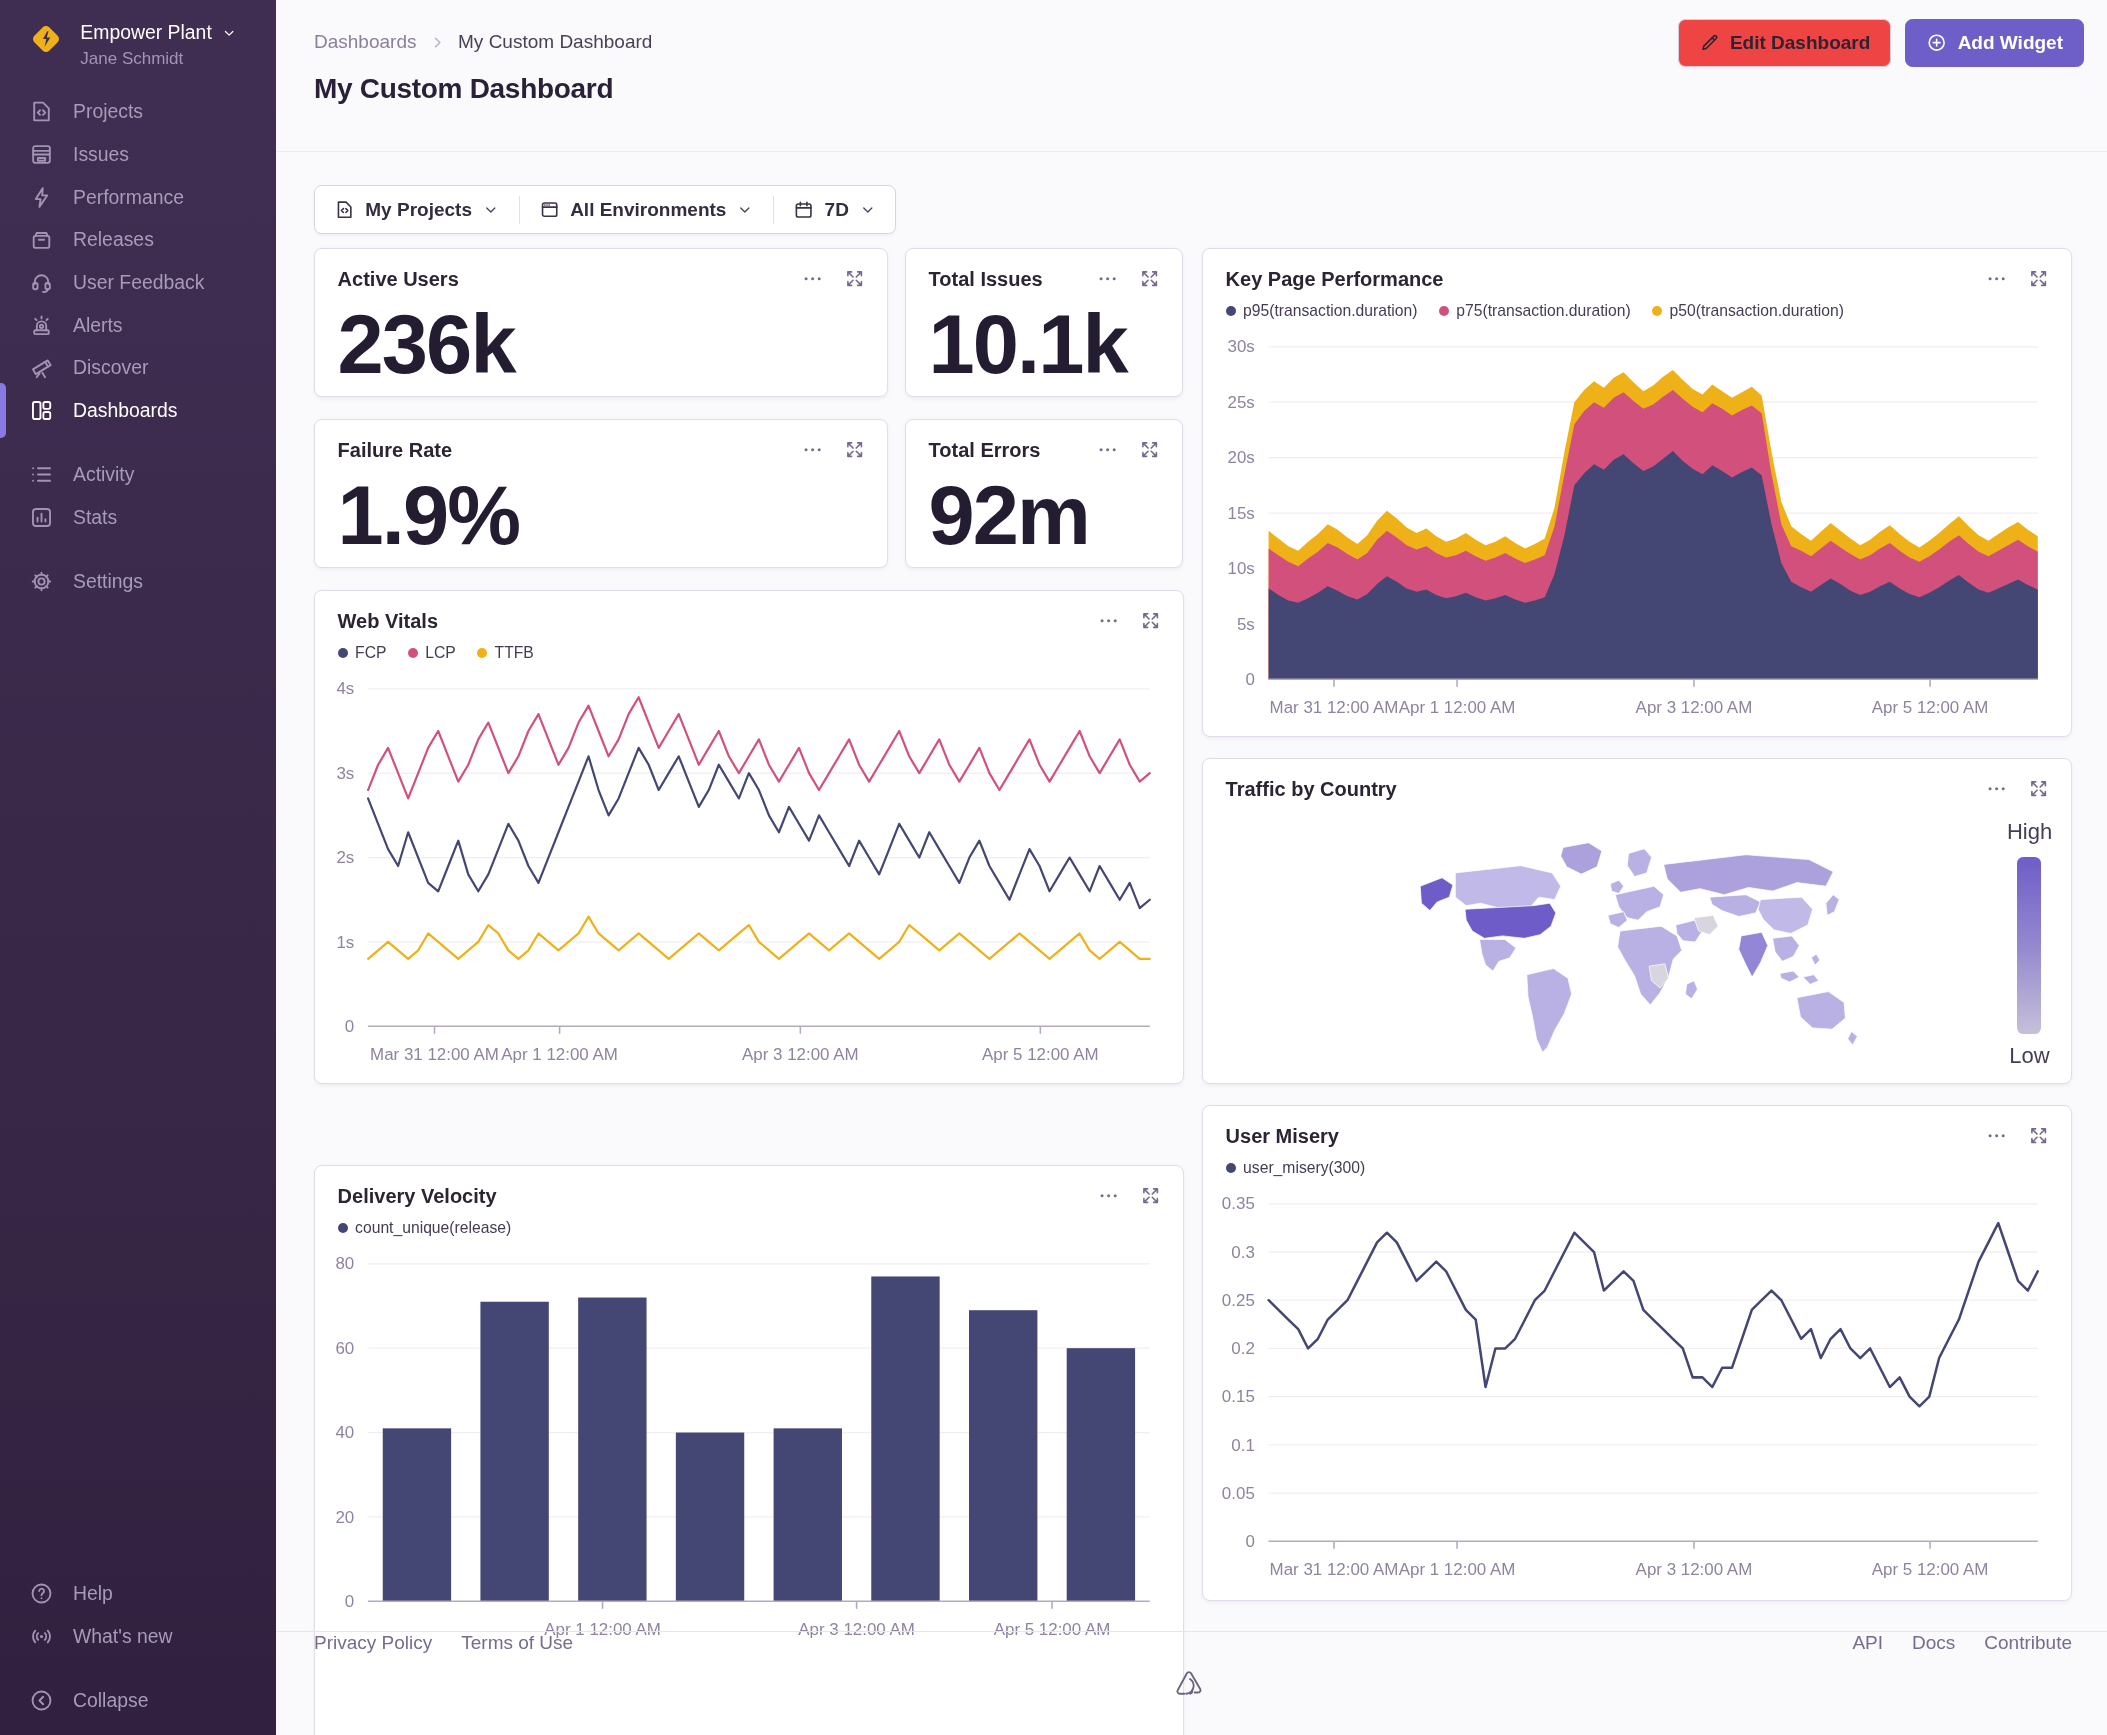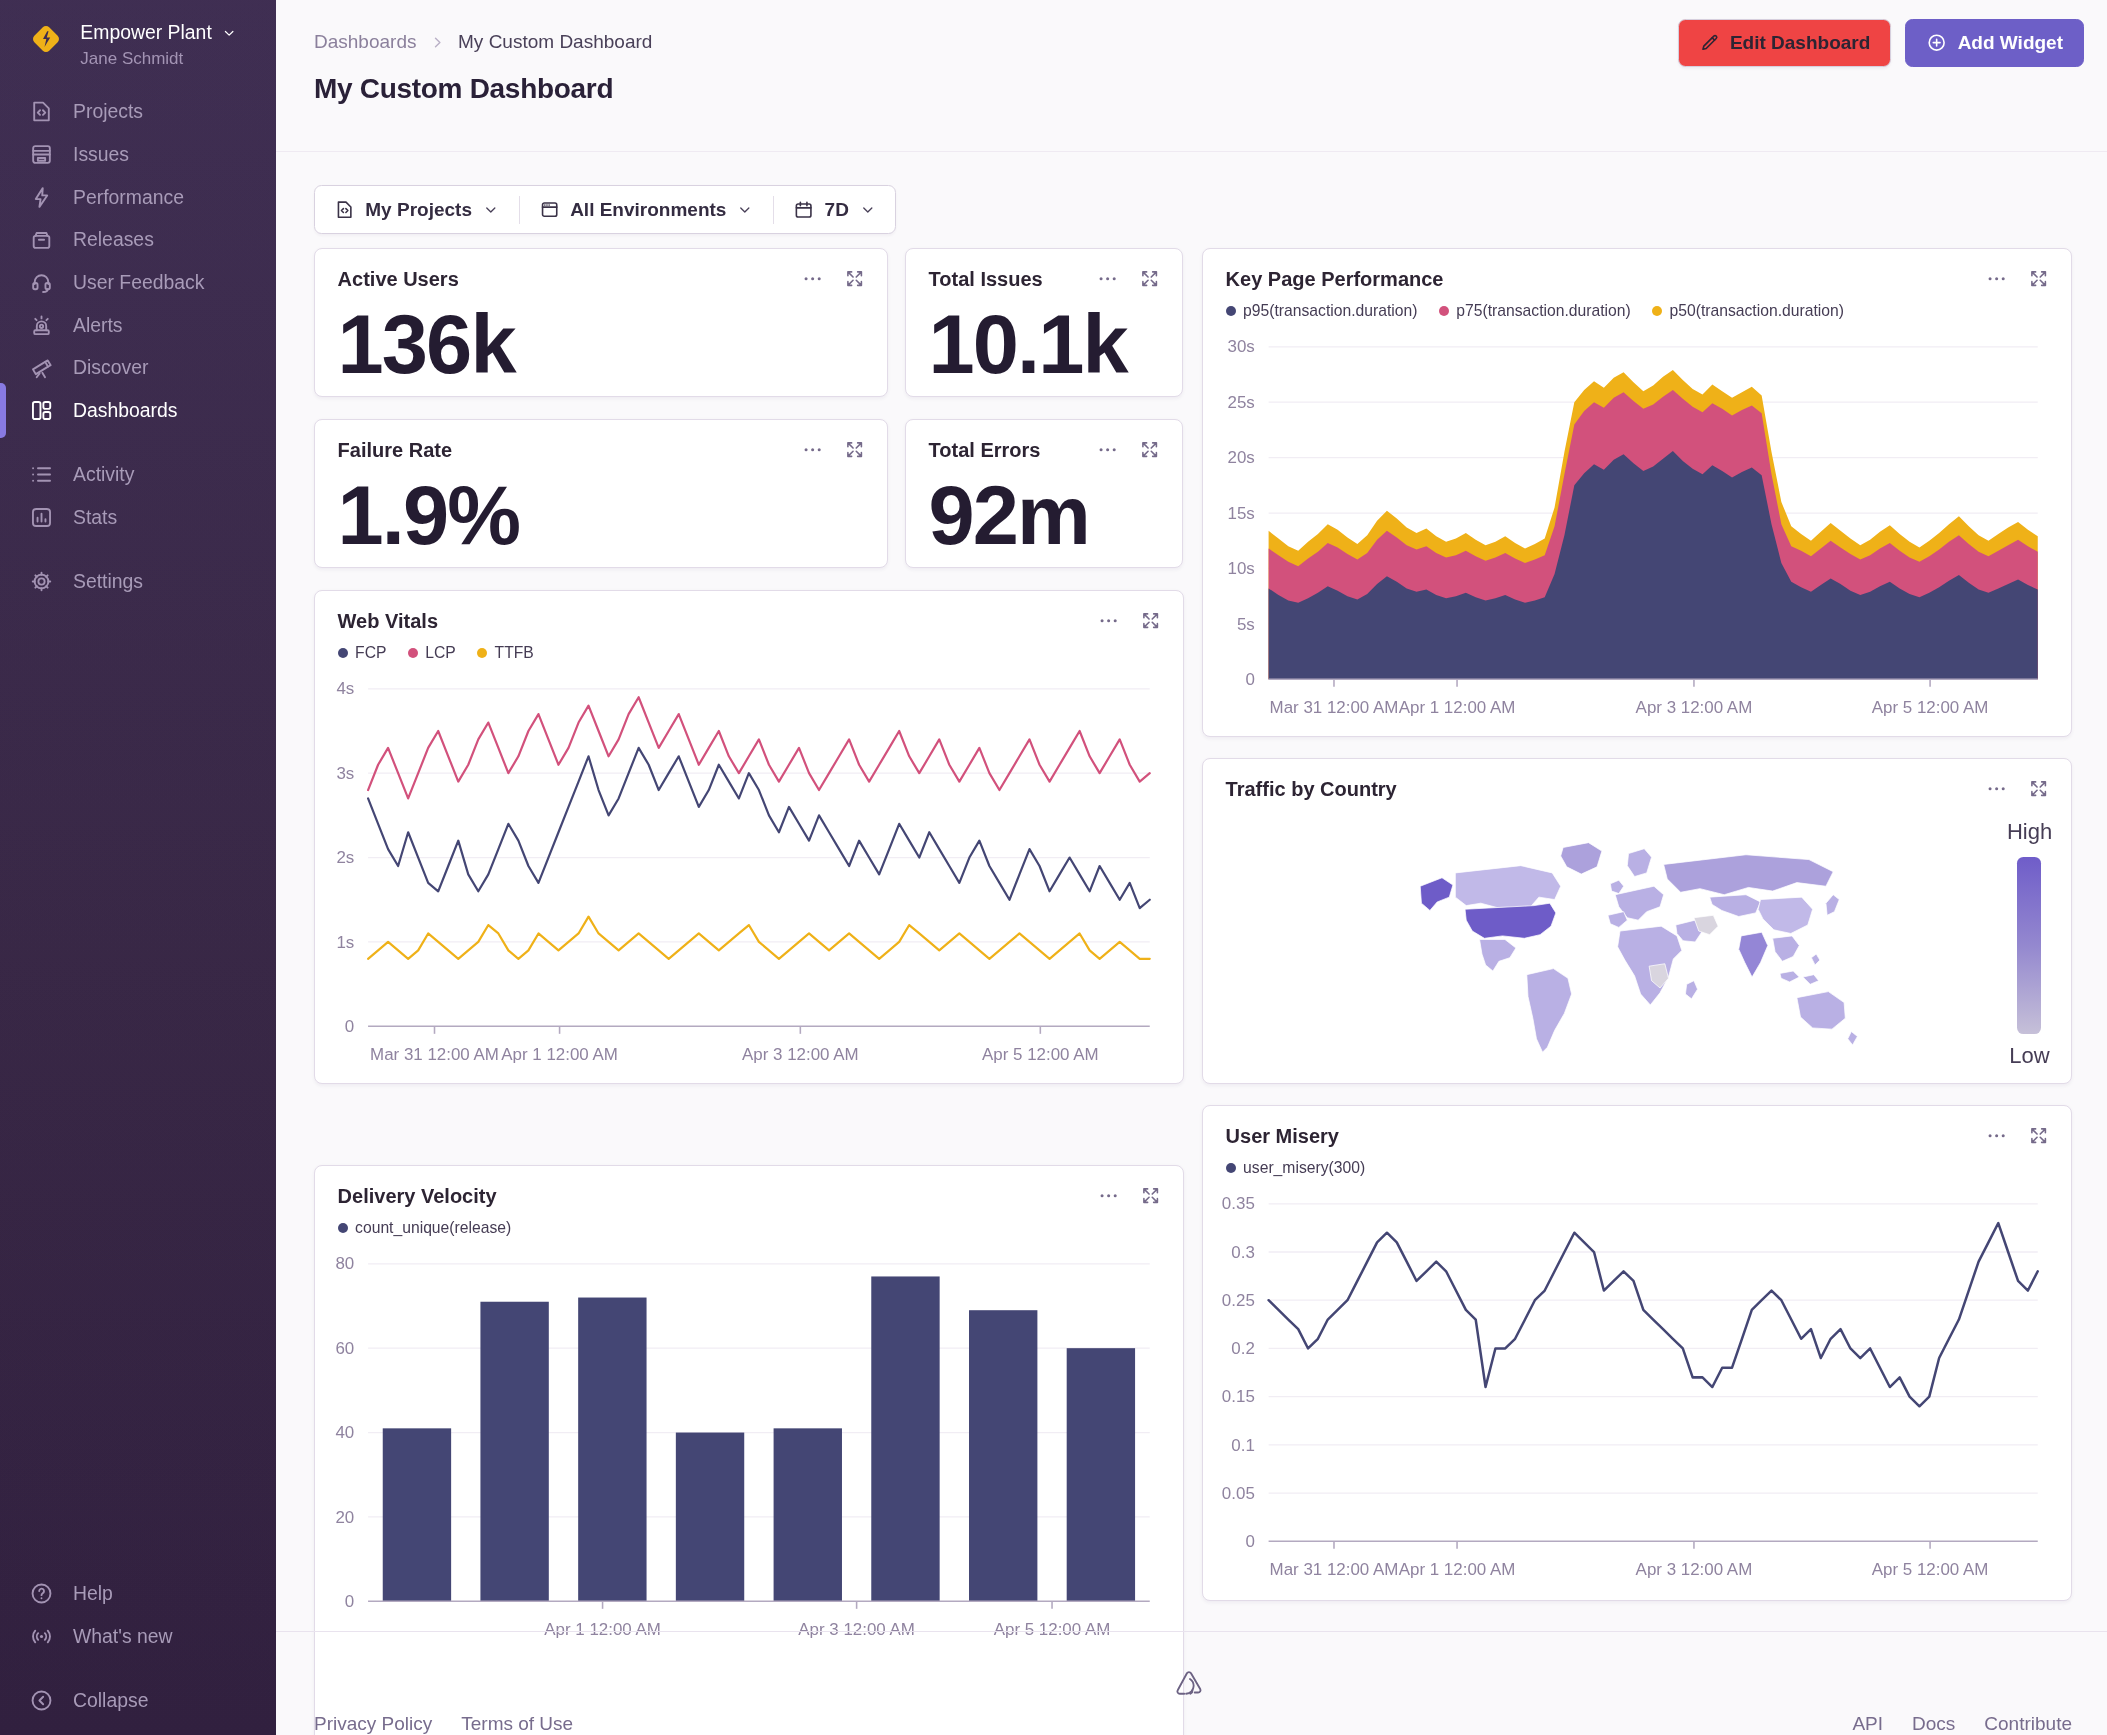--- a/index.html
+++ b/index.html
@@ -58,21 +58,21 @@
   .m-mid{fill:var(--map-mid,#aca1dc)}  .m-base{fill:var(--map-base,#b9b0e4)}
   .m-light{fill:var(--map-light,#c1b9e8)} .m-muted{fill:var(--map-muted,#d9d5df)}
   .map-country{stroke:#ffffff;stroke-width:1.2}
   .map-grad{position:absolute;left:814px;top:98px;width:24px;height:177px;border-radius:6.3px;background:linear-gradient(180deg,#6f5dc9,#9488cf 50%,#c6c0d8)}
   .map-lab{position:absolute;left:787px;width:79px;text-align:center;font-size:22px;color:#463d55}
   .map-lab.high{top:60px}
   .map-lab.low{top:284px}
 
   
   .page-footer{position:absolute;left:0;top:1631px;width:100%;height:104px;border-top:1.3px solid #e9e3ee;box-sizing:border-box}
-  .footer-left,.footer-right{position:absolute;top:0;height:100%;display:flex;align-items:flex-end;gap:29px;font-size:19px;color:#776c8d}
+  .footer-left,.footer-right{position:absolute;top:0;height:100%;display:flex;align-items:flex-start;gap:29px;font-size:19px;color:#776c8d}
   .footer-left{left:38px}
   .footer-right{right:36px}
   .footer-link{cursor:pointer}
   .footer-logo{position:absolute;left:50%;top:50%;transform:translate(-50%,-54%);color:#6c6283}
 </style>
 </head>
 <body>
 
 <div class="app">
 
@@ -310,21 +310,21 @@
               <circle cx="12" cy="12" r="1.7" fill="currentColor"></circle>
               <circle cx="19.4" cy="12" r="1.7" fill="currentColor"></circle>
             </svg>
           </button>
         <button class="card-action">
             <svg class="ic" viewBox="0 0 24 24">
               <path d="M13.8 10.2 19.6 4.4M19.6 4.4h-4.2M19.6 4.4v4.2M10.2 13.8 4.4 19.6M4.4 19.6h4.2M4.4 19.6v-4.2M13.8 13.8l5.8 5.8M19.6 19.6v-4.2M19.6 19.6h-4.2M10.2 10.2 4.4 4.4M4.4 4.4v4.2M4.4 4.4h4.2"></path>
             </svg>
           </button>
       </div>
-      <div class="kpi-value">136k</div>
+      <div class="kpi-value">236k</div>
     </section>
 
     <section class="card" style="left:629px;top:248px;width:278px;height:149px">
       <div class="card-title">Total Issues</div>
       <div class="card-actions">
         <button class="card-action">
             <svg viewBox="0 0 24 24">
               <circle cx="4.6" cy="12" r="1.7" fill="currentColor"></circle>
               <circle cx="12" cy="12" r="1.7" fill="currentColor"></circle>
               <circle cx="19.4" cy="12" r="1.7" fill="currentColor"></circle>

